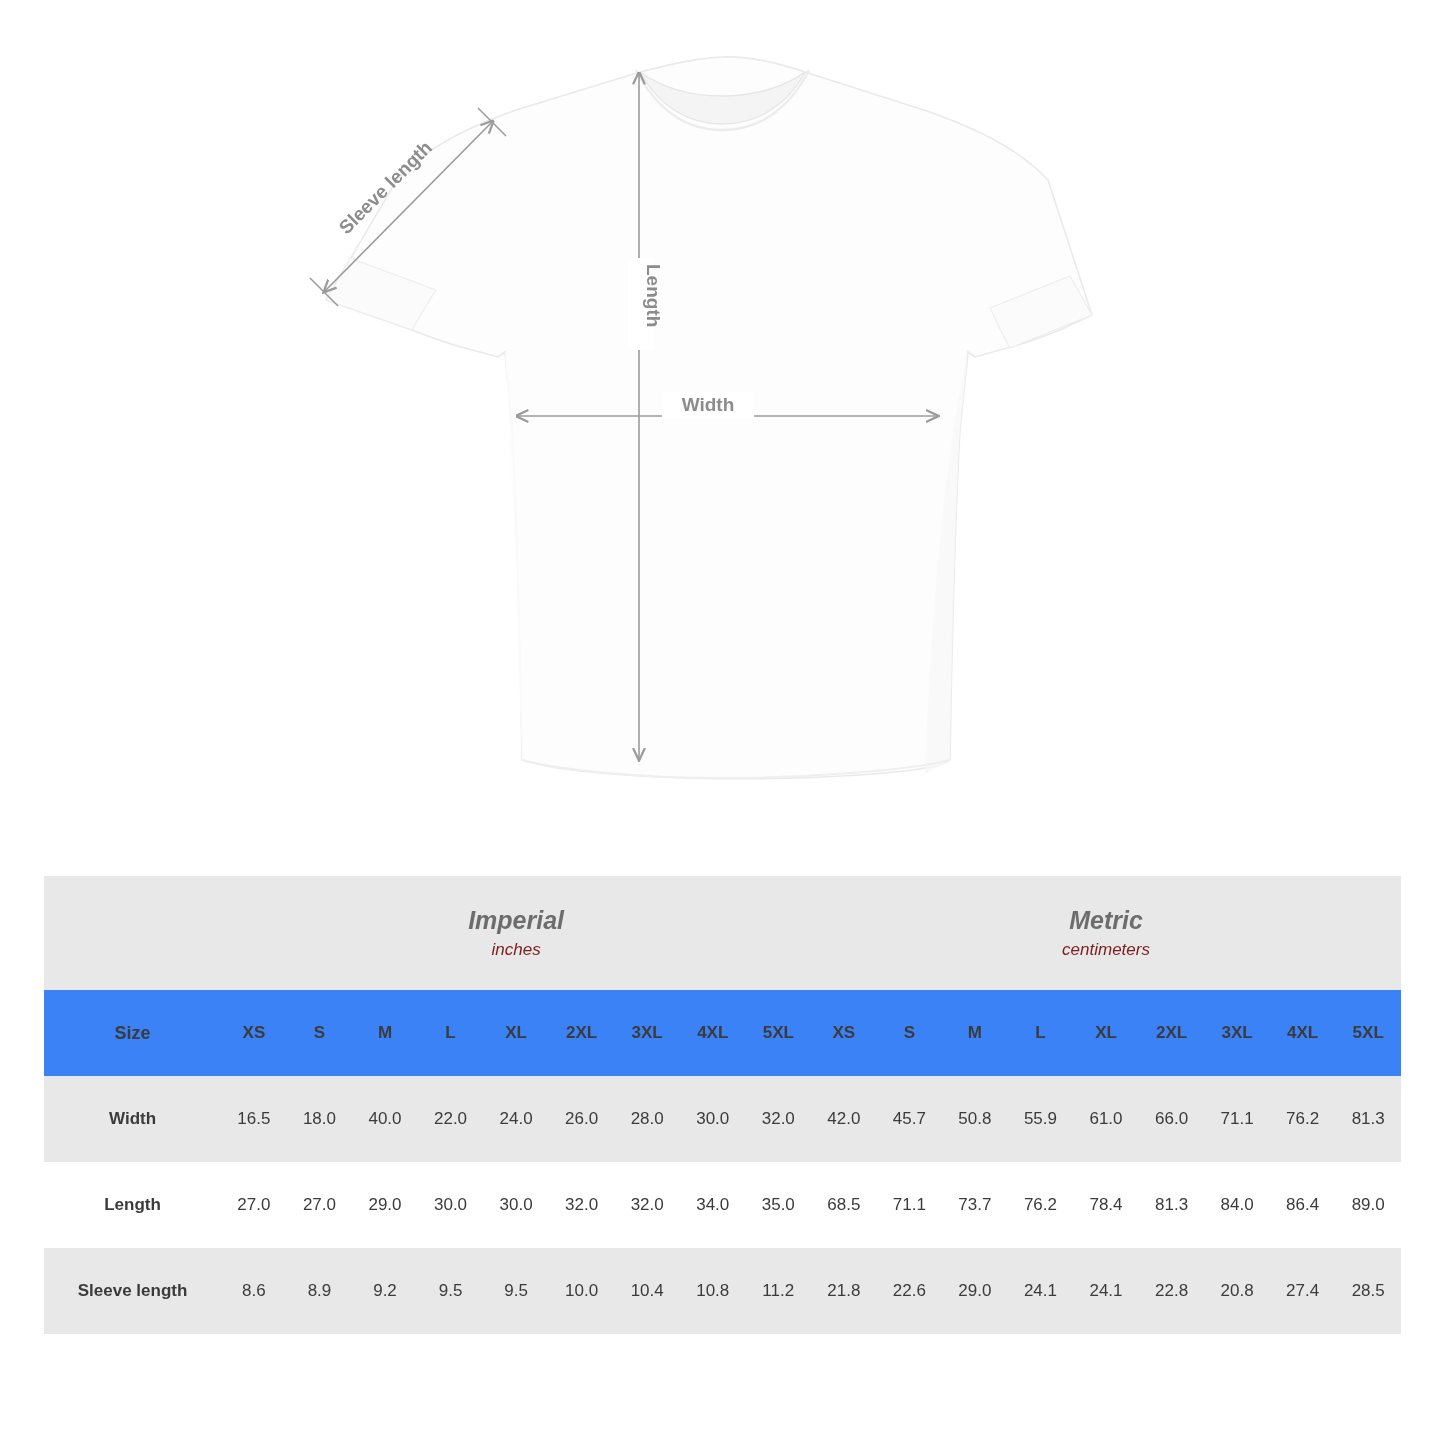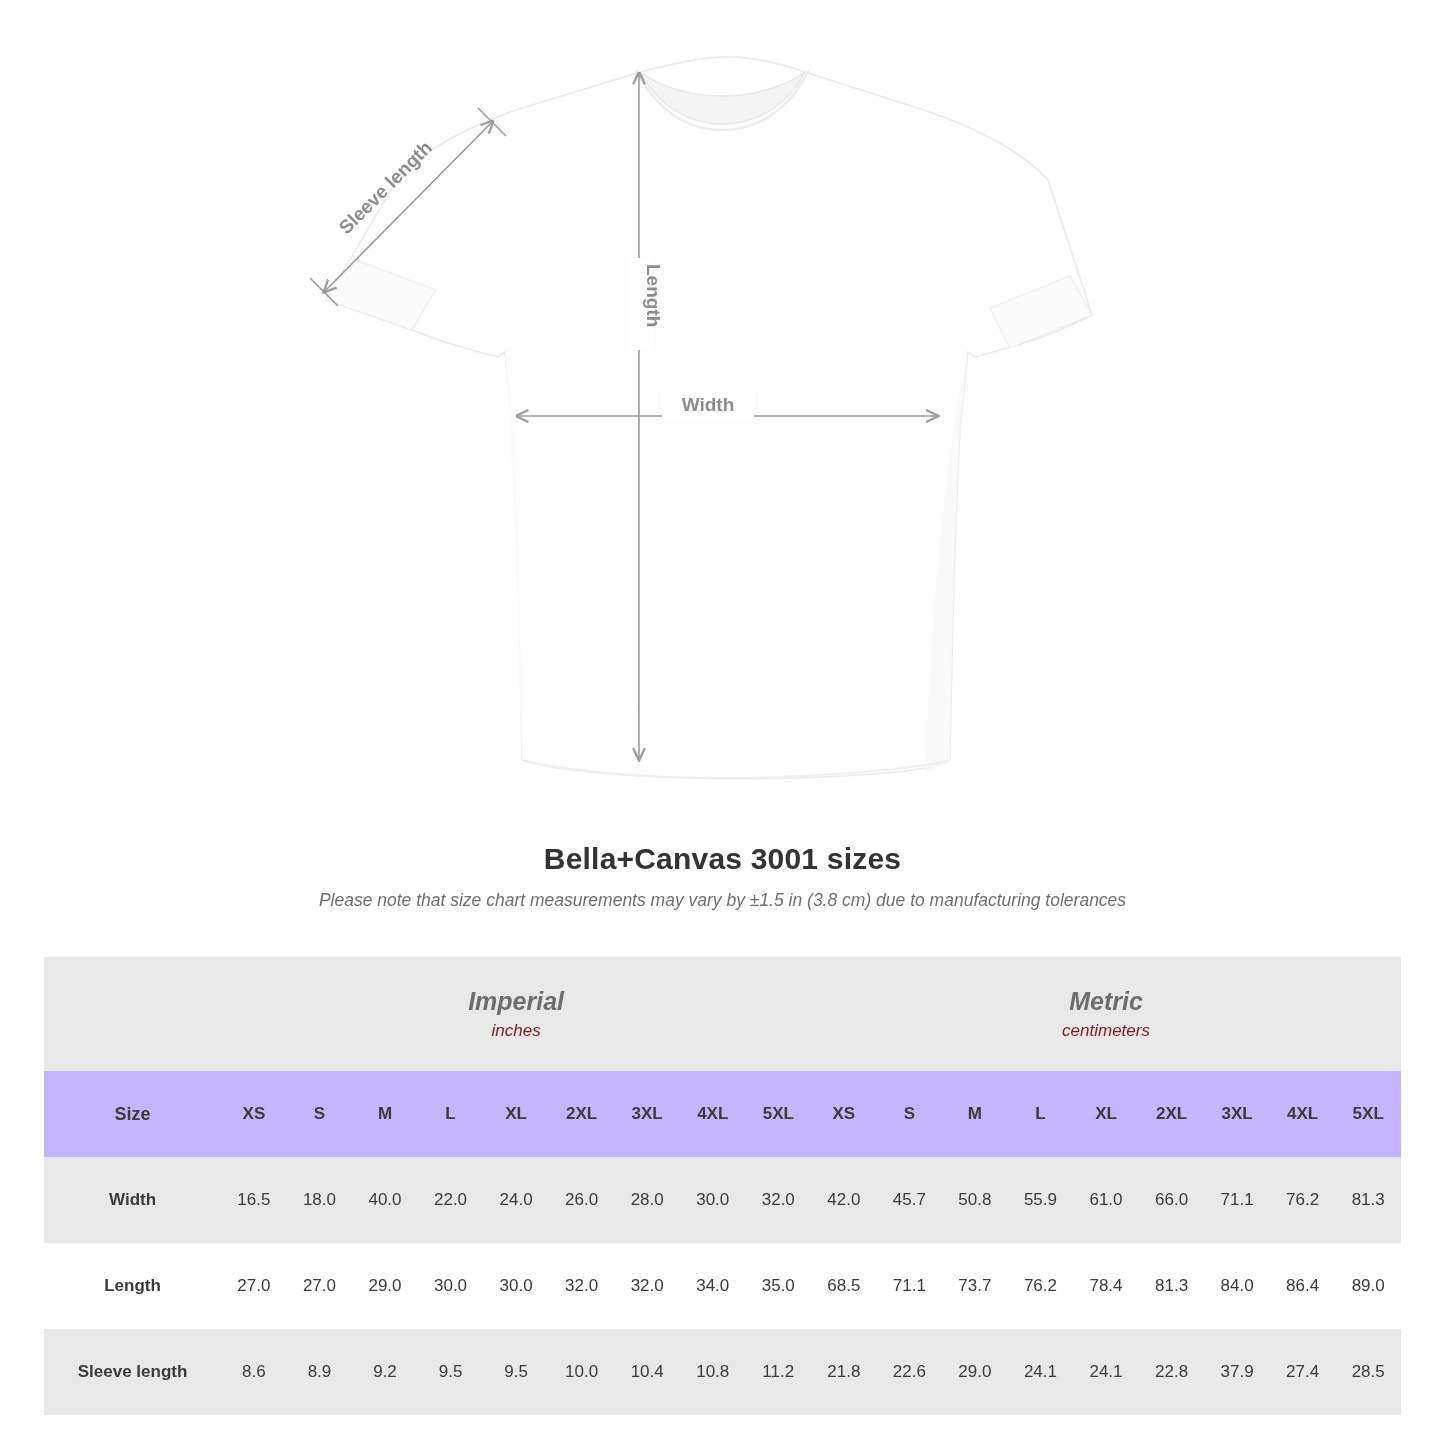--- a/index.html
+++ b/index.html
@@ -77,21 +77,21 @@
     line-height: 1.15;
   }
   .unit-sub {
     font-size: 17px;
     font-style: italic;
     color: #7f1d1d;
     margin-top: 6px;
   }
   .row-size td {
     height: 84px;
-    background: #c4b5fd;
+    background: #3b82f6;
     font-weight: bold;
     font-size: 18px;
   }
   .row-size td.label-cell {
     font-weight: bold;
     font-size: 18px;
   }
   .row-data td {
     height: 84px;
   }
@@ -186,24 +186,20 @@
 
       <line x1="492" y1="122" x2="324" y2="292" stroke="#9b9b9b" stroke-width="1.6" marker-start="url(#arrTail)" marker-end="url(#arrHead)"></line>
 
       <line x1="478" y1="108" x2="506" y2="136" stroke="#9b9b9b" stroke-width="1.6"></line>
 
       <line x1="310" y1="278" x2="338" y2="306" stroke="#9b9b9b" stroke-width="1.6"></line>
       <text x="390" y="192" transform="rotate(-45 390 192)" text-anchor="middle" font-family="Liberation Sans, sans-serif" font-size="19" font-weight="bold" fill="#8c8c8c">Sleeve length</text>
     </svg>
   </div>
 
-  <div class="title-block">
-    <div class="chart-title">Bella+Canvas 3001 sizes</div>
-    <div class="chart-note">Please note that size chart measurements may vary by ±1.5 in (3.8 cm) due to manufacturing tolerances</div>
-  </div>
 
   <div class="table-wrap">
     <table class="size-table">
       <colgroup>
         <col class="col-label">
         <col class="col-v">
           <col class="col-v">
           <col class="col-v">
           <col class="col-v">
           <col class="col-v">
@@ -311,21 +307,21 @@
           <td class="cell-val">10.0</td>
           <td class="cell-val">10.4</td>
           <td class="cell-val">10.8</td>
           <td class="cell-val">11.2</td>
           <td class="cell-val">21.8</td>
           <td class="cell-val">22.6</td>
           <td class="cell-val">29.0</td>
           <td class="cell-val">24.1</td>
           <td class="cell-val">24.1</td>
           <td class="cell-val">22.8</td>
-          <td class="cell-val">37.9</td>
+          <td class="cell-val">20.8</td>
           <td class="cell-val">27.4</td>
           <td class="cell-val">28.5</td>
         </tr>
       </tbody>
     </table>
   </div>
 
 </div>
 
 </body></html>

